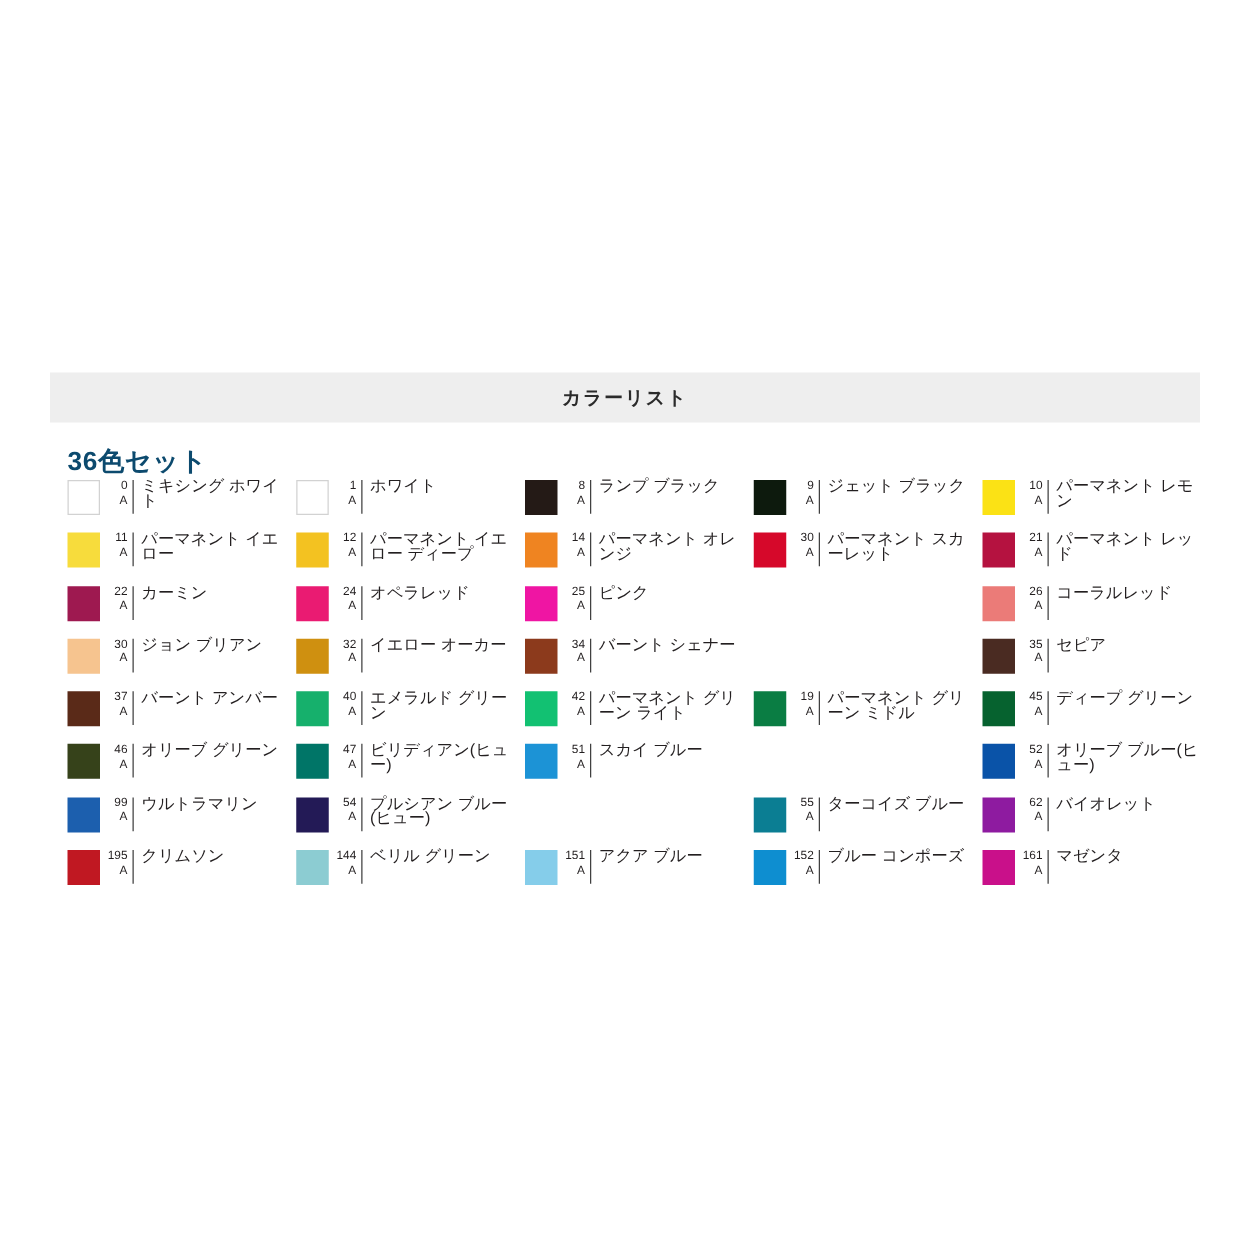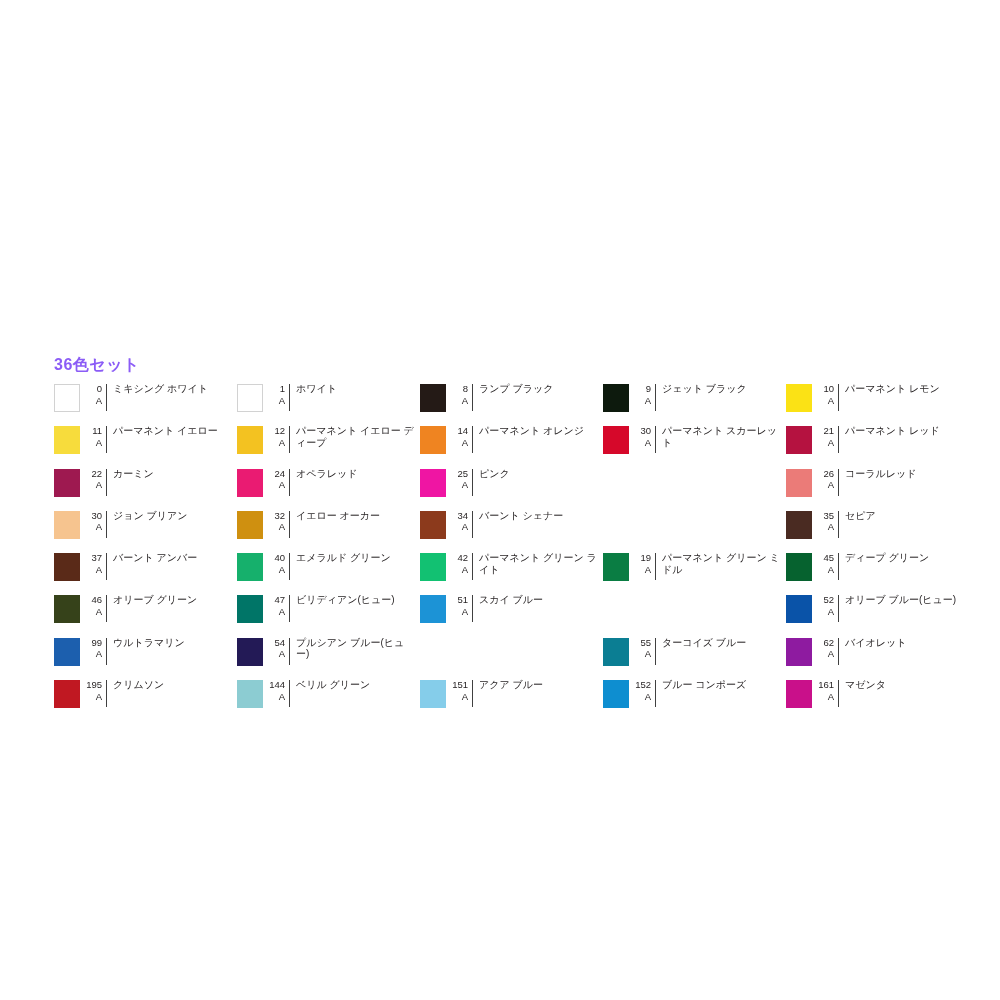--- a/index.html
+++ b/index.html
@@ -41,24 +41,24 @@
     font-weight: 700;
     letter-spacing: 1.5px;
     color: #2b2b2b;
   }
 
   
   .set-heading {
     position: absolute;
     left: 14px;
     top: 355px;
-    font-size: 16px;
+    font-size: 21px;
     font-weight: 700;
     letter-spacing: 0.5px;
-    color: #8b5cf6;
+    color: #0c4a6e;
   }
 
   
   .grid {
     position: absolute;
     left: 14px;
     top: 383px;
     width: 906px;
   }
   .grid-row {
@@ -108,33 +108,36 @@
   .divider {
     width: 1px;
     height: 27px;
     background: #404040;
     flex-shrink: 0;
     margin-top: 1px;
     margin-right: 6px;
   }
 
   .cname {
-    font-size: 10px;
+    font-size: 13px;
     line-height: 11.5px;
     color: #231f20;
     padding-top: 0px;
     width: 120px;
     word-break: break-word;
   }
 </style>
 </head>
 <body>
 
 <div class="page">
 
+  <div class="header-band">
+    <div class="title">カラーリスト</div>
+  </div>
 
   <div class="set-heading">36色セット</div>
 
   <div class="grid">
       <div class="grid-row">
         <div class="cell">
           <div class="swatch outlined" style="background: rgb(255, 255, 255);"></div>
           <div class="code">
             <span class="num">0</span>
             <span class="sub">A</span>

